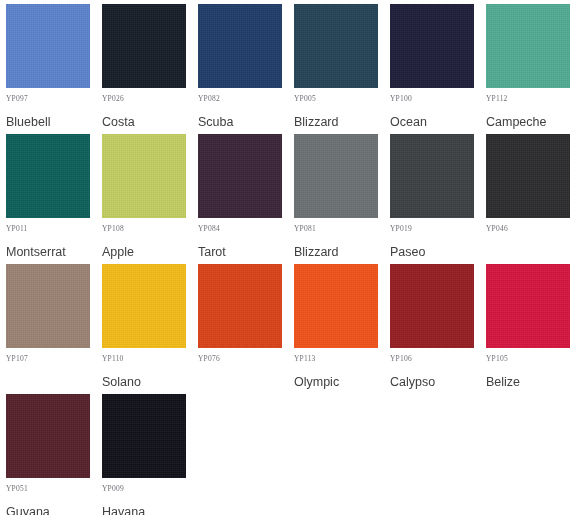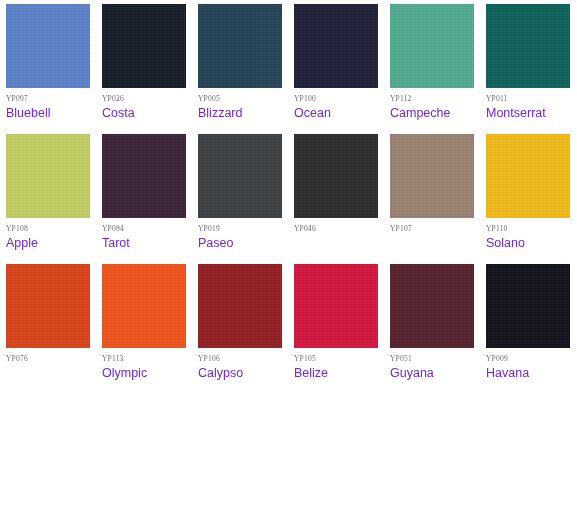--- a/index.html
+++ b/index.html
@@ -55,39 +55,44 @@
     letter-spacing: 0.2px;
     color: #6f6f78;
     margin-top: 6px;
     line-height: 10px;
     white-space: nowrap;
   }
 
   .swatch-name {
     font-family: "Liberation Sans", sans-serif;
     font-size: 12.5px;
-    color: #6d28d9;
+    color: #404040;
     line-height: 16px;
-    margin-top: 1px;
+    margin-top: 10px;
     white-space: nowrap;
   }
 </style>
 </head>
 <body>
 
 <div id="swatch-grid">
     <div class="swatch-cell">
       <div class="swatch-chip" style="background-color: rgb(91, 130, 203);"></div>
       <div class="swatch-code">YP097</div>
       <div class="swatch-name">Bluebell</div>
     </div>
     <div class="swatch-cell">
       <div class="swatch-chip" style="background-color: rgb(22, 29, 39);"></div>
       <div class="swatch-code">YP026</div>
       <div class="swatch-name">Costa</div>
+    </div>
+    <div class="swatch-cell">
+      <div class="swatch-chip" style="background-color: rgb(31, 60, 104);"></div>
+      <div class="swatch-code">YP082</div>
+      <div class="swatch-name">Scuba</div>
     </div>
     <div class="swatch-cell">
       <div class="swatch-chip" style="background-color: rgb(35, 67, 85);"></div>
       <div class="swatch-code">YP005</div>
       <div class="swatch-name">Blizzard</div>
     </div>
     <div class="swatch-cell">
       <div class="swatch-chip" style="background-color: rgb(29, 29, 56);"></div>
       <div class="swatch-code">YP100</div>
       <div class="swatch-name">Ocean</div>
@@ -104,20 +109,25 @@
     </div>
     <div class="swatch-cell">
       <div class="swatch-chip" style="background-color: rgb(194, 205, 97);"></div>
       <div class="swatch-code">YP108</div>
       <div class="swatch-name">Apple</div>
     </div>
     <div class="swatch-cell">
       <div class="swatch-chip" style="background-color: rgb(58, 35, 56);"></div>
       <div class="swatch-code">YP084</div>
       <div class="swatch-name">Tarot</div>
+    </div>
+    <div class="swatch-cell">
+      <div class="swatch-chip" style="background-color: rgb(107, 112, 114);"></div>
+      <div class="swatch-code">YP081</div>
+      <div class="swatch-name">Blizzard</div>
     </div>
     <div class="swatch-cell">
       <div class="swatch-chip" style="background-color: rgb(59, 63, 66);"></div>
       <div class="swatch-code">YP019</div>
       <div class="swatch-name">Paseo</div>
     </div>
     <div class="swatch-cell">
       <div class="swatch-chip" style="background-color: rgb(44, 44, 46);"></div>
       <div class="swatch-code">YP046</div>
     </div>

